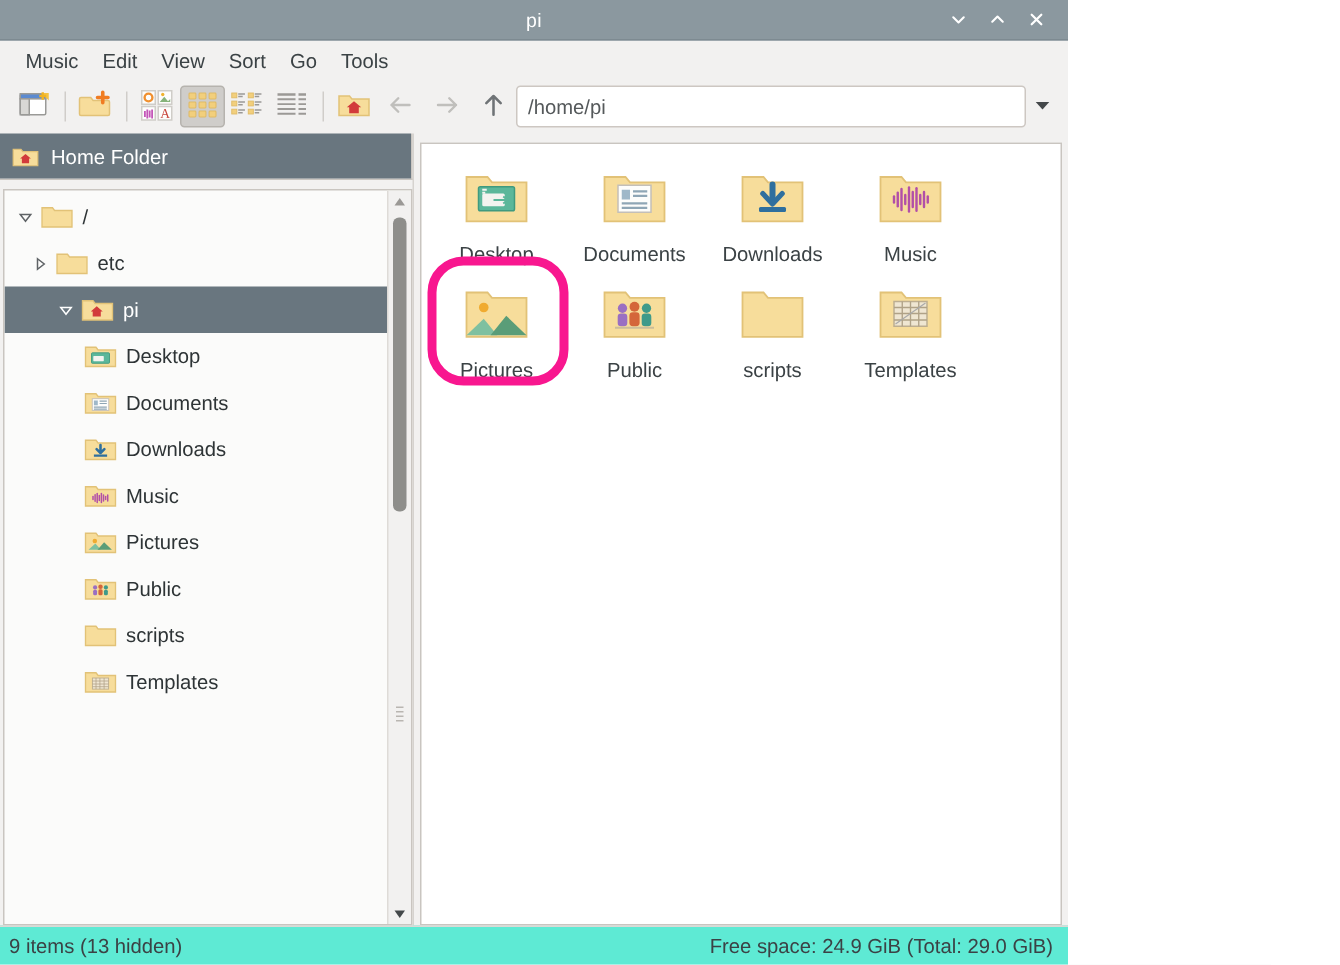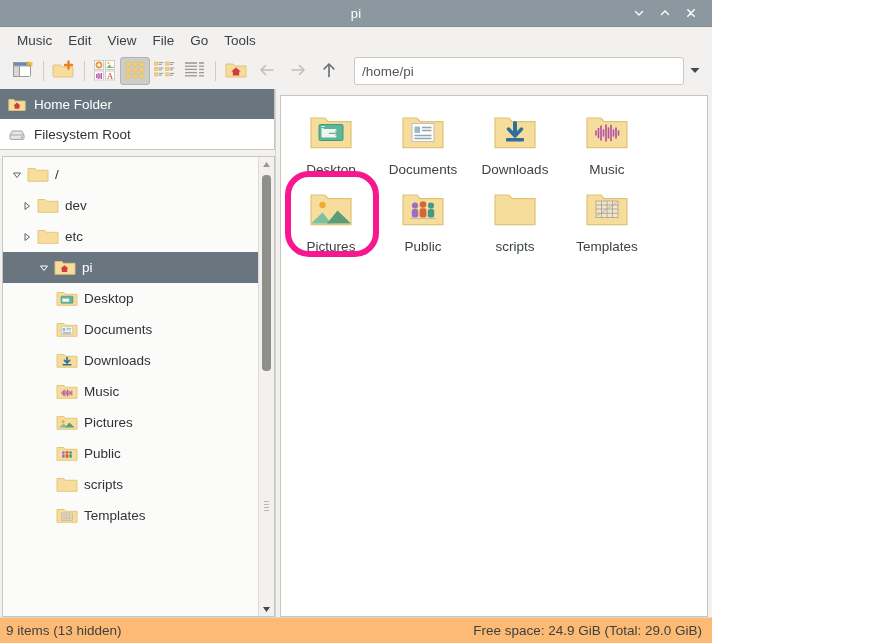--- a/index.html
+++ b/index.html
@@ -114,21 +114,21 @@
   }
   .path-entry {
     flex: 1 1 auto;
     height: 26px;
     background: #ffffff;
     border: 1px solid #cdc7c2;
     border-radius: 3px;
     display: flex;
     align-items: center;
     padding: 0 7px;
-    margin-left: 10px;
+    margin-left: 0;
     font-size: 13.5px;
     color: #55595b;
     min-width: 0;
   }
   .path-dropdown {
     width: 22px; height: 28px;
     display: flex; align-items: center; justify-content: center;
     flex: 0 0 auto;
   }
 
@@ -291,21 +291,21 @@
     border: 6px solid #f8178f;
     border-radius: 24px;
     pointer-events: none;
     z-index: 5;
   }
 
   
   .statusbar {
     height: 25px;
     flex: 0 0 auto;
-    background: #fdba74;
+    background: #5eead4;
     border-top: 1px solid #dcd9d5;
     display: flex;
     align-items: center;
     padding: 0 10px 0 6px;
     font-size: 13.5px;
     color: #3b4245;
   }
   .status-right { margin-left: auto; }
 </style>
 </head>
@@ -331,21 +331,21 @@
             <path d="M2.8 2.8 L9.2 9.2 M9.2 2.8 L2.8 9.2" fill="none" stroke="#ffffff" stroke-width="1.5" stroke-linecap="round"></path>
           </svg>
       </div>
     </div>
   </div>
 
   <div class="menubar">
     <div class="menu-item">Music</div>
     <div class="menu-item">Edit</div>
     <div class="menu-item">View</div>
-    <div class="menu-item">File</div>
+    <div class="menu-item">Sort</div>
     <div class="menu-item">Go</div>
     <div class="menu-item">Tools</div>
   </div>
 
   <div class="toolbar">
 
     <div class="tb-btn">
       <span>
         <svg width="22" height="20" viewBox="0 0 22 20">
           <rect x="1.5" y="2.5" width="17" height="14" rx="1" fill="#ffffff" stroke="#9a9a97" stroke-width="1"></rect>
@@ -499,30 +499,20 @@
       <div class="places">
         <div class="place-row selected">
           <span class="tree-ico">
             <svg width="18" height="15" viewBox="0 0 18 15">
               <path d="M.8 2.5 h5.2 l1.2 1.6 h10 v9.4 h-16.4 z" fill="#f7dd9b" stroke="#e2c277" stroke-width=".8"></path>
               <path d="M9 5.6 l3.6 3.1 h-1.2 v3.1 h-4.8 v-3.1 h-1.2 z" fill="#d23b3b"></path>
             </svg>
           </span>
           <span>Home Folder</span>
         </div>
-        <div class="place-row">
-          <span class="tree-ico">
-            <svg width="18" height="15" viewBox="0 0 18 15">
-              <path d="M2 8 l2.2-4 h9.6 l2.2 4 v3.4 a1 1 0 0 1 -1 1 h-12 a1 1 0 0 1 -1 -1 z" fill="#e8e7e4" stroke="#9b9996" stroke-width=".9"></path>
-              <path d="M2.3 8 h13.4" stroke="#9b9996" stroke-width=".8"></path>
-              <circle cx="13.8" cy="10.3" r=".9" fill="#9b9996"></circle>
-            </svg>
-          </span>
-          <span>Filesystem Root</span>
-        </div>
       </div>
 
       <div class="tree-wrap">
         <div class="tree">
 
           <div class="tree-row" style="padding-left:4px">
             <span class="tw">
               <svg width="10" height="10" viewBox="0 0 10 10">
                   <path d="M1.5 3 L8.5 3 L5 7.5 Z" fill="none" stroke="#5f6366" stroke-width="1"></path>
                 </svg>
@@ -530,33 +520,20 @@
             <span class="tree-ico">
               <svg width="22" height="17" viewBox="0 0 22 17">
                   <path d="M1 2.5 h7 l1.4 1.8 h11.6 v11 h-20 z" fill="#f7dd9b" stroke="#e2c277" stroke-width=".9"></path>
                 </svg>
             </span>
             <span class="tree-label">/</span>
           </div>
 
 
 
-          <div class="tree-row" style="padding-left:14px">
-            <span class="tw">
-              <svg width="10" height="10" viewBox="0 0 10 10">
-                  <path d="M3 1.5 L7.5 5 L3 8.5 Z" fill="none" stroke="#5f6366" stroke-width="1"></path>
-                </svg>
-            </span>
-            <span class="tree-ico">
-              <svg width="22" height="17" viewBox="0 0 22 17">
-                  <path d="M1 2.5 h7 l1.4 1.8 h11.6 v11 h-20 z" fill="#f7dd9b" stroke="#e2c277" stroke-width=".9"></path>
-                </svg>
-            </span>
-            <span class="tree-label">dev</span>
-          </div>
 
           <div class="tree-row" style="padding-left:14px">
             <span class="tw">
               <svg width="10" height="10" viewBox="0 0 10 10">
                   <path d="M3 1.5 L7.5 5 L3 8.5 Z" fill="none" stroke="#5f6366" stroke-width="1"></path>
                 </svg>
             </span>
             <span class="tree-ico">
               <svg width="22" height="17" viewBox="0 0 22 17">
                   <path d="M1 2.5 h7 l1.4 1.8 h11.6 v11 h-20 z" fill="#f7dd9b" stroke="#e2c277" stroke-width=".9"></path>

